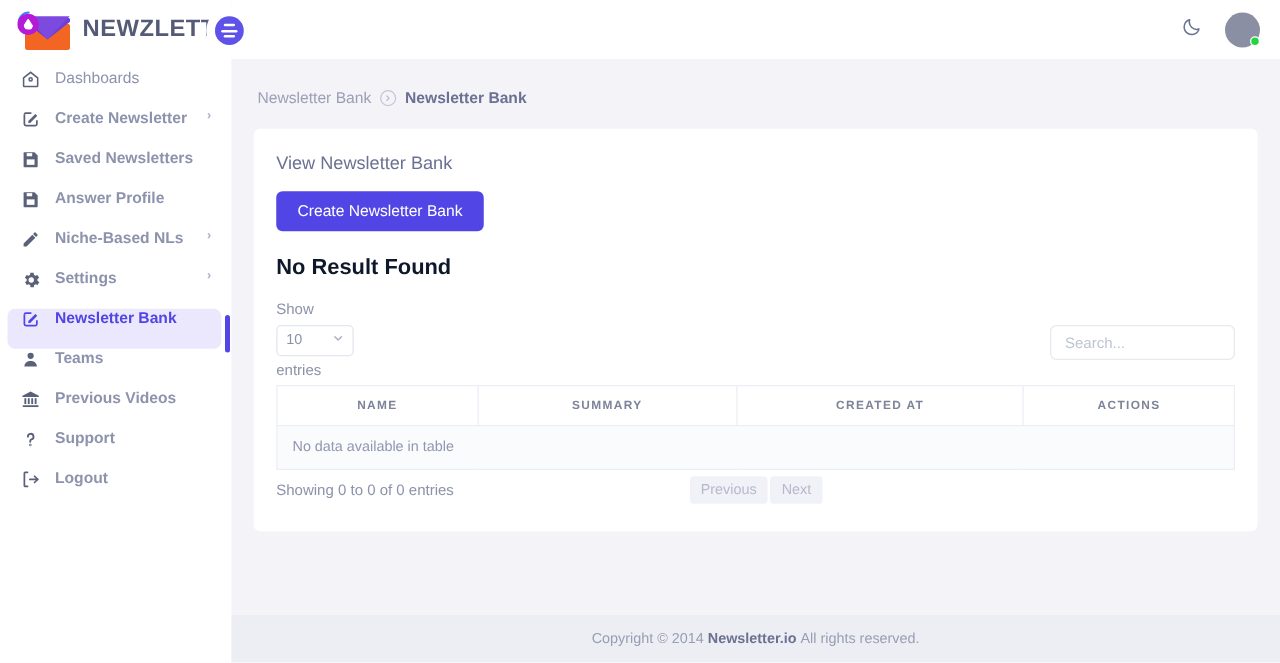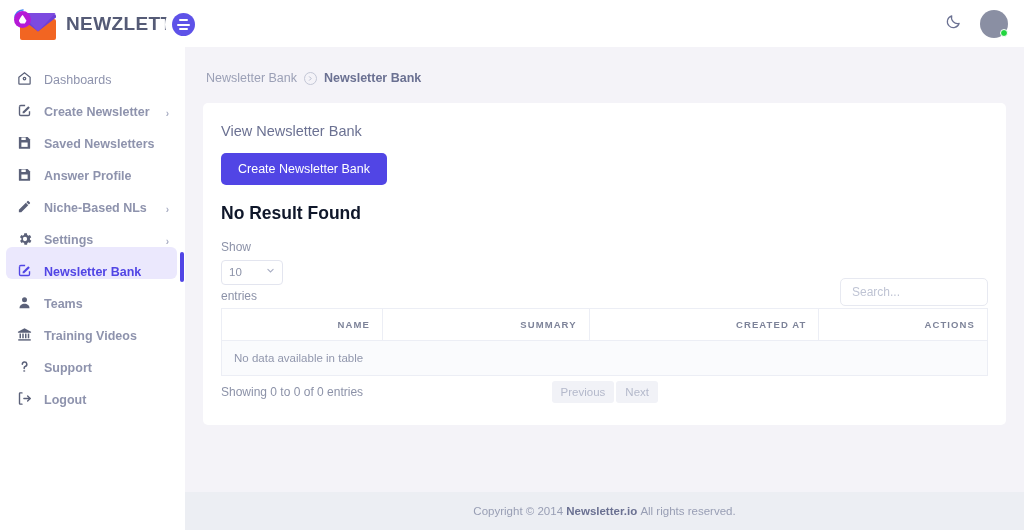--- a/index.html
+++ b/index.html
@@ -75,21 +75,21 @@
     background: #5e52e8;
     display: flex; flex-direction: column; align-items: center; justify-content: center;
     gap: 2.5px;
   }
   .toggle-circle span { display: block; width: 13px; height: 2px; background: #fff; border-radius: 1px; }
   .toggle-circle span.s { width: 9px; }
 
   .nav { padding-top: 8px; display: flex; flex-direction: column; }
   .nav-item {
     height: 32px; margin: 0 8px 0 6px;
-    display: flex; align-items: flex-end;
+    display: flex; align-items: flex-start;
     gap: 11px; padding: 0 8px 0 10px;
     border-radius: 6px;
     color: #8e93ad; font-size: 12.5px;
     cursor: pointer;
     position: relative;
   }
   .nav-item + .nav-item { margin-top: 0; font-weight: bold; }
   .nav-item .nv-icon {
     width: 17px; height: 17px; flex: 0 0 17px;
     display: flex; align-items: center; justify-content: center;
@@ -161,21 +161,21 @@
     border: none; border-radius: 5px;
     padding: 9px 17px;
     font-size: 12.5px; font-family: inherit;
     cursor: pointer;
   }
   .no-result {
     color: #0f172a; font-size: 17.5px; font-weight: 700;
     margin: 18px 0 14px 0;
   }
 
-  .table-controls { position: relative; display: flex; justify-content: space-between; align-items: flex-end; }
+  .table-controls { position: relative; display: flex; justify-content: space-between; align-items: center; }
   .show-wrap { font-size: 12px; color: #8c92a8; line-height: 1.55; }
   .show-select {
     display: inline-flex; align-items: center; gap: 24px;
     border: 1px solid #e3e5ef; border-radius: 4px;
     padding: 3px 7px; margin: 3px 0 2px 0;
     font-size: 11.5px; color: #8c92a8;
     background: #fff; cursor: pointer;
     min-width: 44px;
   }
   .show-select .chev { font-size: 9px; color: #a9aec4; }
@@ -183,21 +183,21 @@
     width: 148px; height: 28px;
     border: 1px solid #e7e9f1; border-radius: 5px;
     padding: 0 11px; font-size: 12px; color: #8c92a8;
     font-family: inherit; background: #fff;
     margin-top: 4px;
   }
   .search-input::placeholder { color: #bfc4d4; }
 
   table { width: 100%; border-collapse: collapse; margin-top: 2px; }
   thead th {
-    text-align: right;
+    text-align: center;
     font-size: 9.5px; letter-spacing: 1.1px;
     color: #7d8399; font-weight: 600;
     padding: 10px 12px;
     border: 1px solid #eceef5;
     background: #fff;
     text-transform: uppercase;
   }
   tbody td {
     font-size: 11.5px; color: #9197ad;
     padding: 11px 12px;
@@ -347,21 +347,21 @@
         <span class="nv-icon">
           <svg width="15" height="15" viewBox="0 0 24 24" fill="currentColor">
             <path d="M12 2 1.5 7.5V9h21V7.5z"></path>
             <rect x="4" y="10.5" width="2.4" height="7.5"></rect>
             <rect x="8.4" y="10.5" width="2.4" height="7.5"></rect>
             <rect x="12.8" y="10.5" width="2.4" height="7.5"></rect>
             <rect x="17.2" y="10.5" width="2.4" height="7.5"></rect>
             <rect x="2" y="19.5" width="20" height="2.3"></rect>
           </svg>
         </span>
-        <span class="nv-label">Training Videos</span>
+        <span class="nv-label">Previous Videos</span>
       </div>
 
       <div class="nav-item">
         <span class="nv-icon">
           <svg width="15" height="15" viewBox="0 0 24 24" fill="none" stroke="currentColor" stroke-width="2.4" stroke-linecap="round">
             <path d="M8.5 8.5a3.6 3.6 0 1 1 4.6 3.45c-.9.3-1.6 1.1-1.6 2.05v1"></path>
             <circle cx="11.6" cy="19.3" r="0.4" fill="currentColor"></circle>
           </svg>
         </span>
         <span class="nv-label">Support</span>

